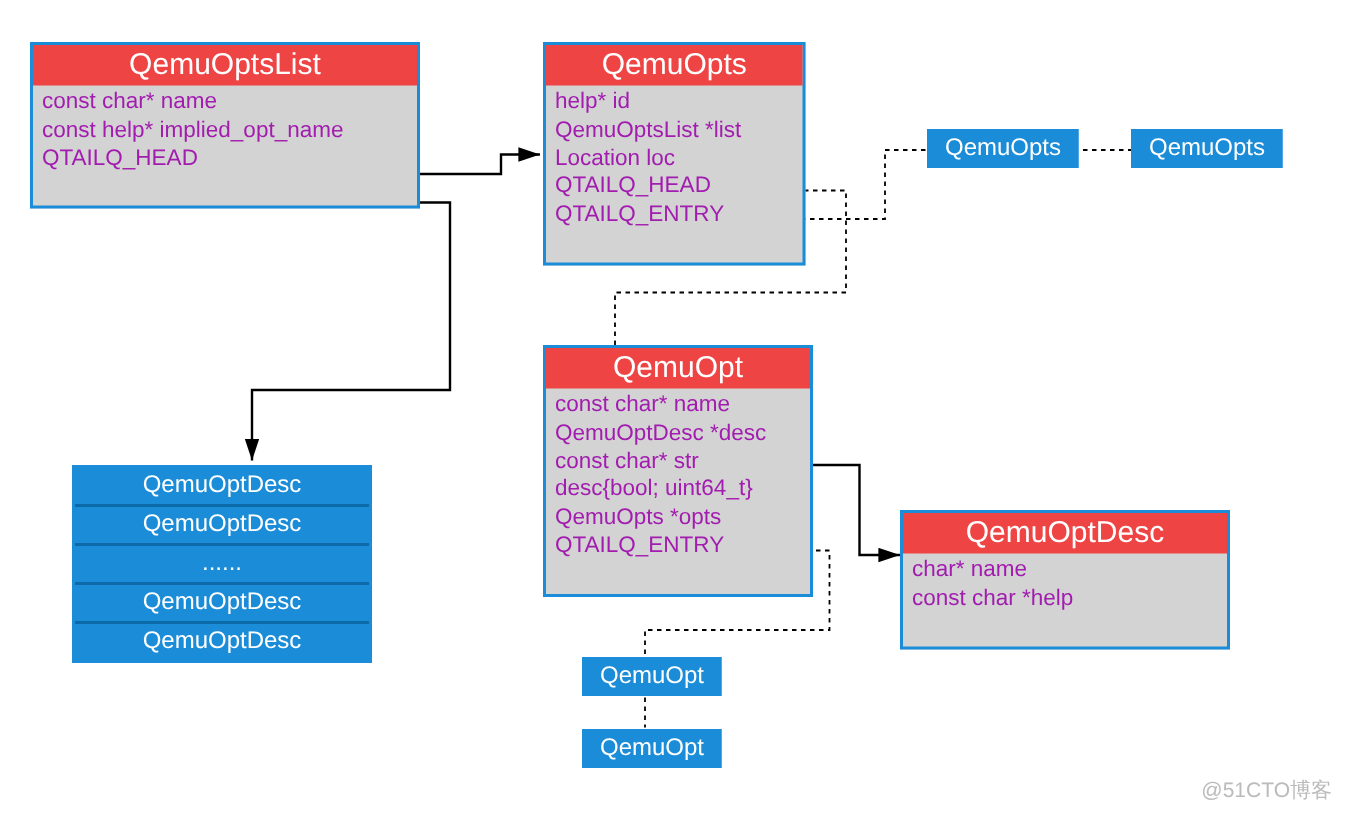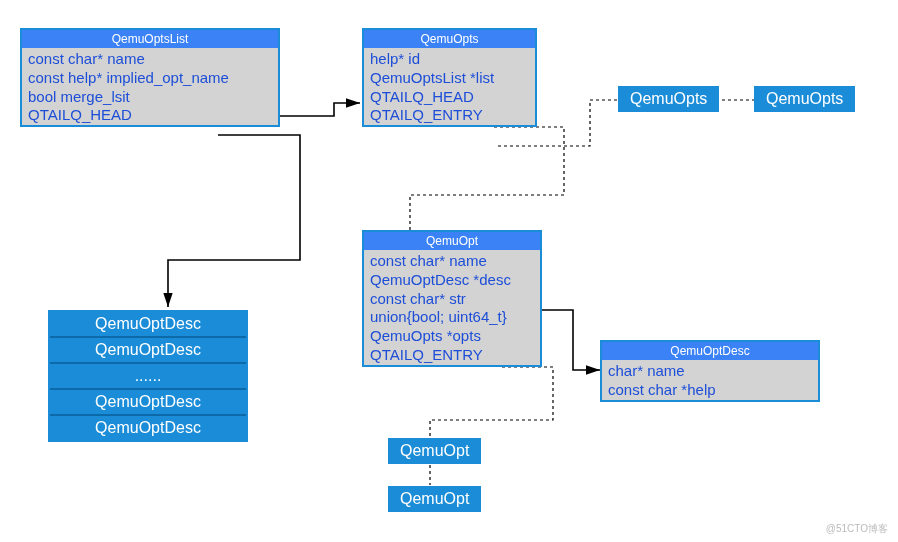--- a/index.html
+++ b/index.html
@@ -10,29 +10,29 @@
     font-size: 15px;
     background: #fff;
     position: relative;
   }
   .box {
     position: absolute;
     border: 2px solid #1a8cd8;
     background: #d3d3d3;
   }
   .box-title {
-    background: #3b82f6;
+    background: #ef4444;
     color: #fff;
     text-align: center;
     padding: 2px 6px;
-    font-size: 12px;
+    font-size: 20px;
   }
   .box-body {
-    padding: 2px 6px 0 6px;
-    color: #1d4ed8;
+    padding: 2px 6px 22px 6px;
+    color: #a21caf;
     line-height: 1.25;
   }
   .box-body div {
     white-space: nowrap;
   }
   .smallbox {
     position: absolute;
     background: #1a8cd8;
     color: #fff;
     border: 2px solid #1a8cd8;
@@ -57,21 +57,21 @@
     position: absolute;
     left: 0; top: 0;
     width: 898px; height: 542px;
     pointer-events: none;
   }
   .watermark {
     position: absolute;
     bottom: 6px;
     right: 10px;
     color: #bbb;
-    font-size: 10px;
+    font-size: 14px;
   }
 </style>
 </head>
 <body>
 
 <svg class="lines">
   <defs>
     <marker id="arrow" markerWidth="10" markerHeight="10" refX="9" refY="3" orient="auto">
       <path d="M0,0 L0,6 L9,3 z" fill="#000"></path>
     </marker>
@@ -92,50 +92,50 @@
   <path d="M 502 367 L 553 367 L 553 420 L 430 420 L 430 438" stroke="#000" fill="none" stroke-width="1.2" stroke-dasharray="3,3"></path>
 
   <path d="M 430 465 L 430 485" stroke="#000" fill="none" stroke-width="1.2" stroke-dasharray="3,3"></path>
 </svg>
 
 <div class="box" style="left:20px; top:28px; width:260px;">
   <div class="box-title">QemuOptsList</div>
   <div class="box-body">
     <div>const char* name</div>
     <div>const help* implied_opt_name</div>
-    <div>bool merge_lsit</div>
     <div>QTAILQ_HEAD</div>
   </div>
 </div>
 
 <div class="box" style="left:362px; top:28px; width:175px;">
   <div class="box-title">QemuOpts</div>
   <div class="box-body">
     <div>help* id</div>
     <div>QemuOptsList *list</div>
+    <div>Location loc</div>
     <div>QTAILQ_HEAD</div>
     <div>QTAILQ_ENTRY</div>
   </div>
 </div>
 
 <div class="smallbox" style="left:618px; top:86px;">
   <span>QemuOpts</span>
 </div>
 
 <div class="smallbox" style="left:754px; top:86px;">
   <span>QemuOpts</span>
 </div>
 
 <div class="box" style="left:362px; top:230px; width:180px;">
   <div class="box-title">QemuOpt</div>
   <div class="box-body">
     <div>const char* name</div>
     <div>QemuOptDesc *desc</div>
     <div>const char* str</div>
-    <div>union{bool; uint64_t}</div>
+    <div>desc{bool; uint64_t}</div>
     <div>QemuOpts *opts</div>
     <div>QTAILQ_ENTRY</div>
   </div>
 </div>
 
 <div class="box" style="left:600px; top:340px; width:220px;">
   <div class="box-title">QemuOptDesc</div>
   <div class="box-body">
     <div>char* name</div>
     <div>const char *help</div>

